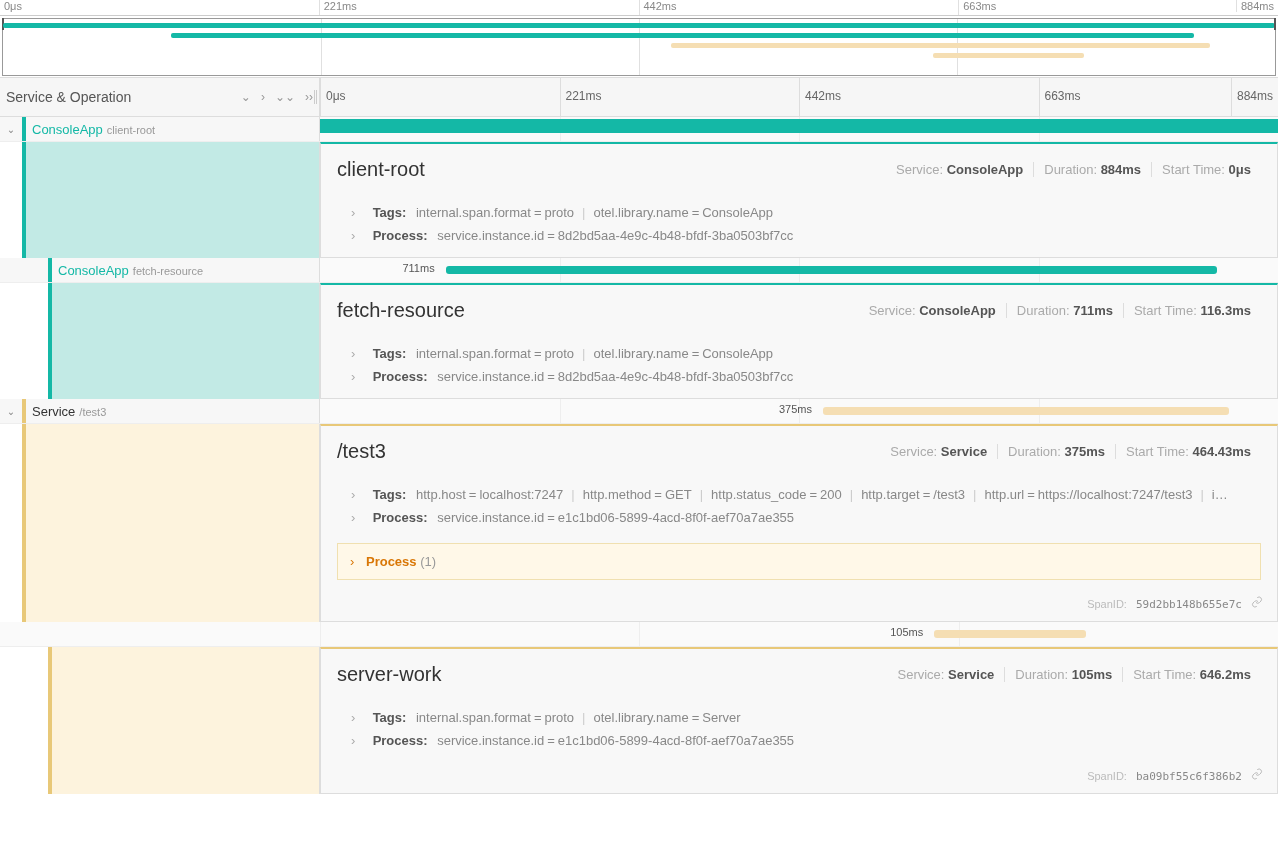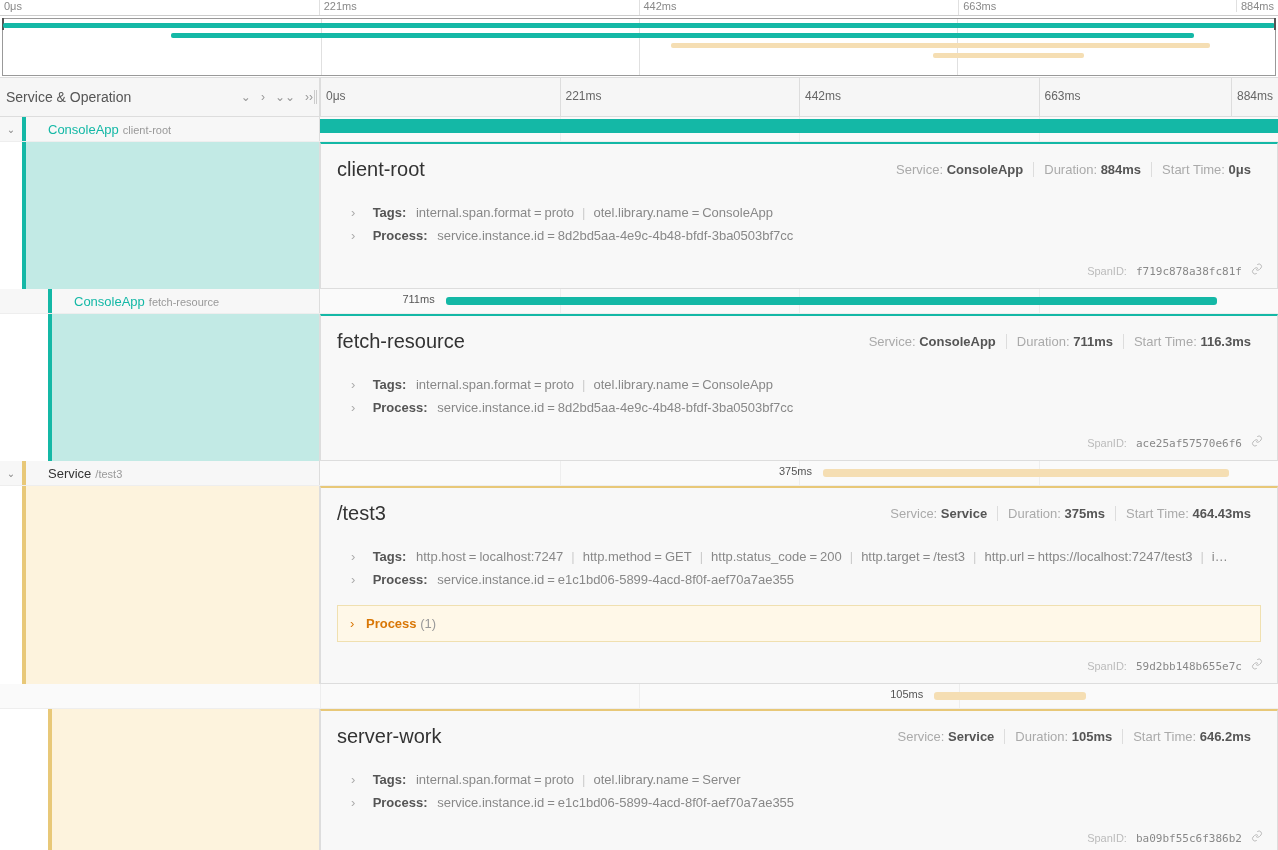--- a/index.html
+++ b/index.html
@@ -36,21 +36,21 @@
 .time-cell { position: absolute; top: 0; bottom: 0; border-left: 1px solid #ddd; font-size: 12px; color: #666; padding: 11px 0 0 5px; }
 .time-cell.last { border-left: 1px solid #ddd; text-align: right; padding-right: 5px; }
 
 .span-row { display: flex; border-bottom: 1px solid #eee; }
 .span-label { width: 320px; flex-shrink: 0; display: flex; align-items: center; height: 24px; border-right: 1px solid #ddd; background: #f7f7f7; }
 .chev { width: 22px; text-align: center; color: #888; cursor: pointer; font-size: 10px; }
 .indent-spacer { display: inline-block; height: 24px; }
 .color-bar { width: 4px; height: 24px; flex-shrink: 0; }
 .teal-bar { background: #14b8a6; }
 .cream-bar { background: #e8c878; }
-.label-text { padding-left: 22px; white-space: nowrap; overflow: hidden; }
+.label-text { padding-left: 6px; white-space: nowrap; overflow: hidden; }
 .svc-name { color: #14b8a6; font-weight: 400; }
 .svc-name.srv { color: #333; }
 .op-name { color: #999; font-size: 11px; margin-left: 4px; }
 
 .span-bar-area { flex: 1; position: relative; height: 24px; background: #fafafa; }
 .span-bar-area .gridline { position: absolute; top: 0; bottom: 0; width: 1px; background: #eee; }
 .span-bar { position: absolute; top: 8px; height: 8px; border-radius: 3px; }
 .span-bar.thick { top: 2px; height: 14px; border-radius: 0; }
 .bar-label { position: absolute; top: 4px; font-size: 11px; color: #555; }
 
@@ -175,29 +175,20 @@
         <div class="detail-line">
           <span class="arrow">›</span>
           <span class="key">Tags:</span> <span class="kv">internal.span.format<span class="eq">=</span>proto</span><span class="kv-sep">|</span><span class="kv">otel.library.name<span class="eq">=</span>ConsoleApp</span>
         </div>
         <div class="detail-line">
           <span class="arrow">›</span>
           <span class="key">Process:</span> <span class="kv">service.instance.id<span class="eq">=</span>8d2bd5aa-4e9c-4b48-bfdf-3ba0503bf7cc</span>
         </div>
       </div>
 
-      <div class="detail-footer">
-        SpanID: <span class="sid">f719c878a38fc81f</span>
-        <span class="link-icon">
-          <svg width="12" height="12" viewBox="0 0 24 24" fill="none" stroke="currentColor" stroke-width="2">
-              <path d="M10 13a5 5 0 0 0 7 0l3-3a5 5 0 0 0-7-7l-1 1"></path>
-              <path d="M14 11a5 5 0 0 0-7 0l-3 3a5 5 0 0 0 7 7l1-1"></path>
-            </svg>
-        </span>
-      </div>
     </div>
     </div>
     <div class="span-row">
     <div class="span-label">
       <span class="chev"></span>
       <span class="indent-spacer" style="width:26px"></span>
       <span class="color-bar teal-bar"></span>
       <span class="label-text">
         <span class="svc-name">ConsoleApp</span><span class="op-name">fetch-resource</span>
       </span>
@@ -230,29 +221,20 @@
         <div class="detail-line">
           <span class="arrow">›</span>
           <span class="key">Tags:</span> <span class="kv">internal.span.format<span class="eq">=</span>proto</span><span class="kv-sep">|</span><span class="kv">otel.library.name<span class="eq">=</span>ConsoleApp</span>
         </div>
         <div class="detail-line">
           <span class="arrow">›</span>
           <span class="key">Process:</span> <span class="kv">service.instance.id<span class="eq">=</span>8d2bd5aa-4e9c-4b48-bfdf-3ba0503bf7cc</span>
         </div>
       </div>
 
-      <div class="detail-footer">
-        SpanID: <span class="sid">ace25af57570e6f6</span>
-        <span class="link-icon">
-          <svg width="12" height="12" viewBox="0 0 24 24" fill="none" stroke="currentColor" stroke-width="2">
-              <path d="M10 13a5 5 0 0 0 7 0l3-3a5 5 0 0 0-7-7l-1 1"></path>
-              <path d="M14 11a5 5 0 0 0-7 0l-3 3a5 5 0 0 0 7 7l1-1"></path>
-            </svg>
-        </span>
-      </div>
     </div>
     </div>
     <div class="span-row">
     <div class="span-label">
       <span class="chev">⌄</span>
       <span class="indent-spacer" style="width:0px"></span>
       <span class="color-bar cream-bar"></span>
       <span class="label-text">
         <span class="svc-name srv">Service</span><span class="op-name">/test3</span>
       </span>

